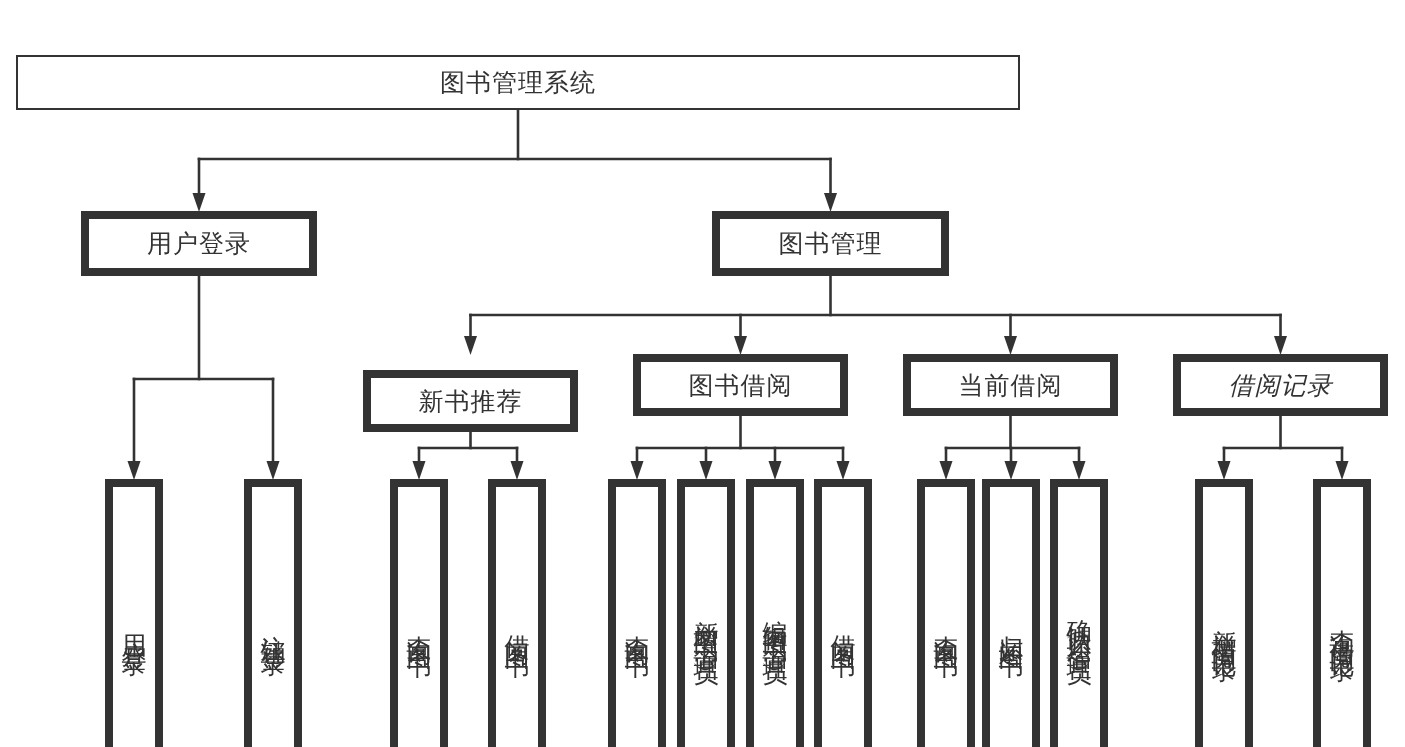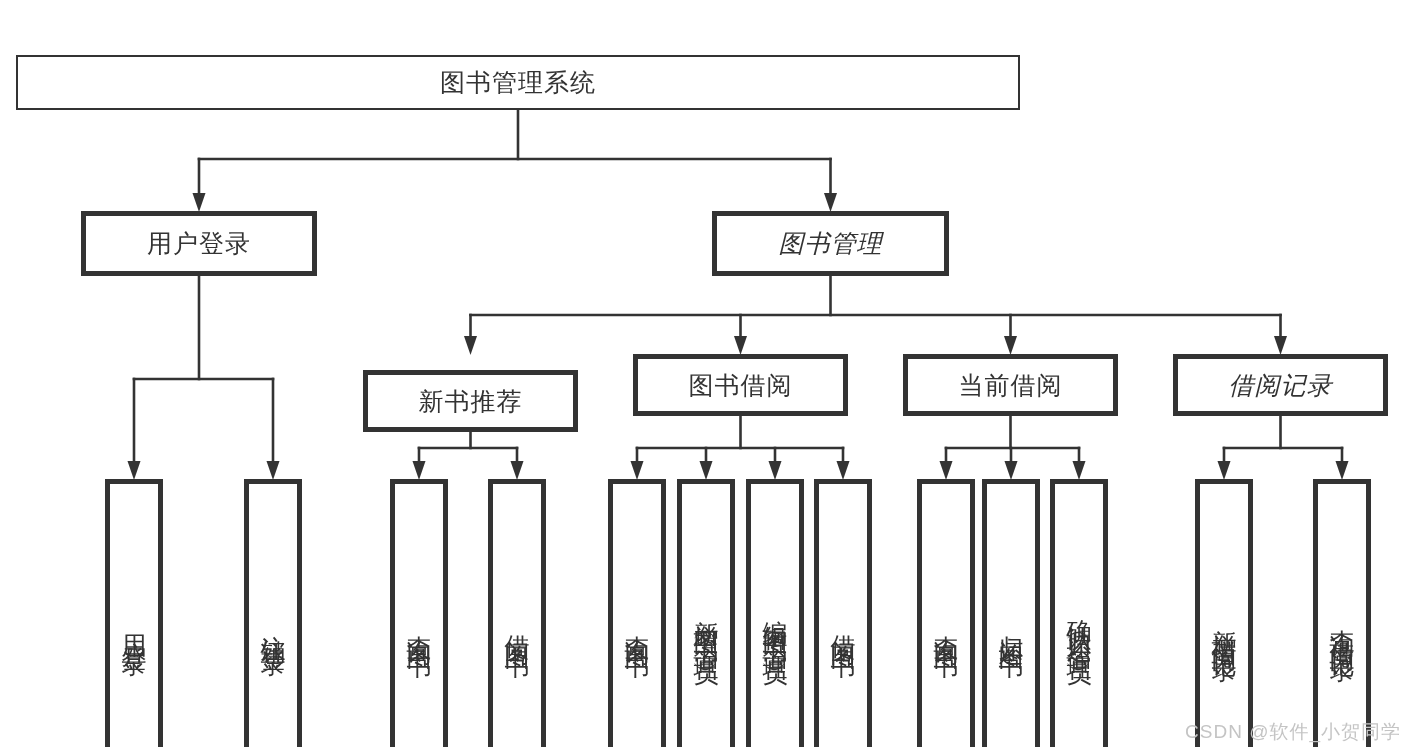--- a/index.html
+++ b/index.html
@@ -14,21 +14,21 @@
   }
   #connectors {
     position: absolute;
     left: 0; top: 0;
     pointer-events: none;
   }
   .node {
     position: absolute;
     box-sizing: border-box;
     background: #ffffff;
-    border: 5px solid #8b5cf6;
+    border: 8px solid #8b5cf6;
     display: flex;
     align-items: center;
     justify-content: center;
     color: #333333;
   }
   .node.horizontal .node-label {
     font-size: 25px;
     letter-spacing: 1px;
     white-space: nowrap;
   }
@@ -108,21 +108,21 @@
       <line x1="1342" y1="406" x2="1342" y2="422" stroke="#333333" stroke-width="2.6" stroke-linecap="square"></line>
       <polygon points="1335.5,419 1348.5,419 1342,438" fill="#333333"></polygon>
     </svg>
   <div id="nodes">
       <div class="node horizontal root" style="left: 16px; top: 13px; width: 1004px; height: 55px; border-color: rgb(51, 51, 51);">
         <span class="node-label">图书管理系统</span>
       </div>
       <div class="node horizontal" style="left: 81px; top: 169px; width: 236px; height: 65px; border-color: rgb(51, 51, 51);">
         <span class="node-label">用户登录</span>
       </div>
-      <div class="node horizontal" style="left: 712px; top: 169px; width: 237px; height: 65px; border-color: rgb(51, 51, 51); font-style: italic;">
+      <div class="node horizontal" style="left: 712px; top: 169px; width: 237px; height: 65px; border-color: rgb(51, 51, 51);">
         <span class="node-label">图书管理</span>
       </div>
       <div class="node horizontal" style="left: 363px; top: 328px; width: 215px; height: 62px; border-color: rgb(51, 51, 51);">
         <span class="node-label">新书推荐</span>
       </div>
       <div class="node horizontal" style="left: 633px; top: 312px; width: 215px; height: 62px; border-color: rgb(51, 51, 51); font-family: Liberation Mono, monospace;">
         <span class="node-label">图书借阅</span>
       </div>
       <div class="node horizontal" style="left: 903px; top: 312px; width: 215px; height: 62px; border-color: rgb(51, 51, 51);">
         <span class="node-label">当前借阅</span>
@@ -163,14 +163,13 @@
       <div class="node vertical" style="left: 1050px; top: 437px; width: 58px; height: 296px; border-color: rgb(51, 51, 51);">
         <span class="node-label">确认归还（管理员）</span>
       </div>
       <div class="node vertical" style="left: 1195px; top: 437px; width: 58px; height: 296px; border-color: rgb(51, 51, 51);">
         <span class="node-label">新增借阅记录</span>
       </div>
       <div class="node vertical" style="left: 1313px; top: 437px; width: 58px; height: 296px; border-color: rgb(51, 51, 51);">
         <span class="node-label">查询借阅记录</span>
       </div>
     </div>
-  <div id="watermark">CSDN @软件_小贺同学</div>
 </div>
 
 </body></html>

